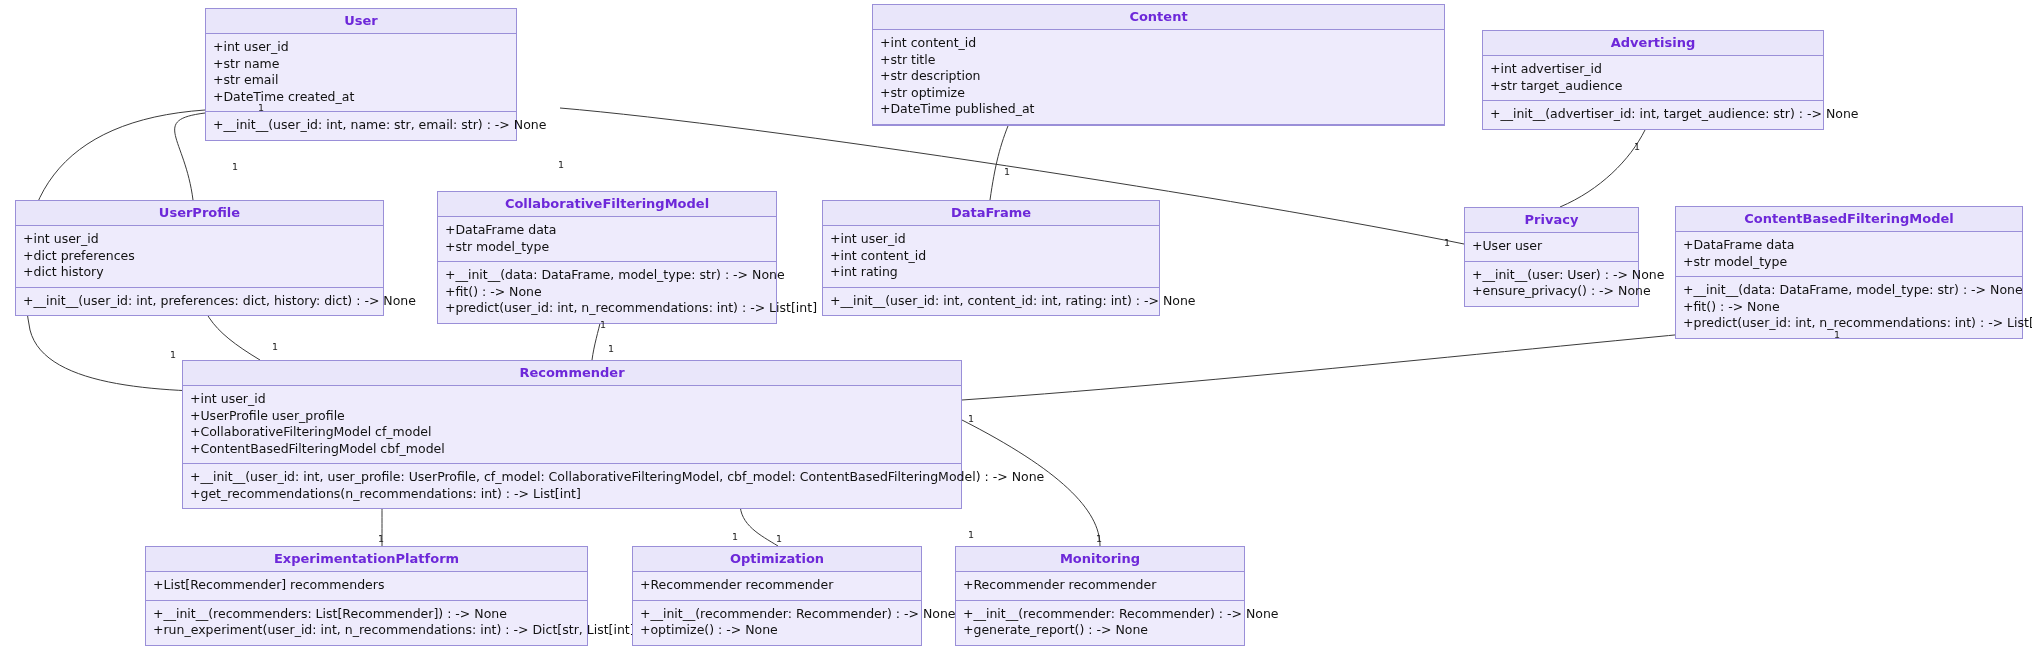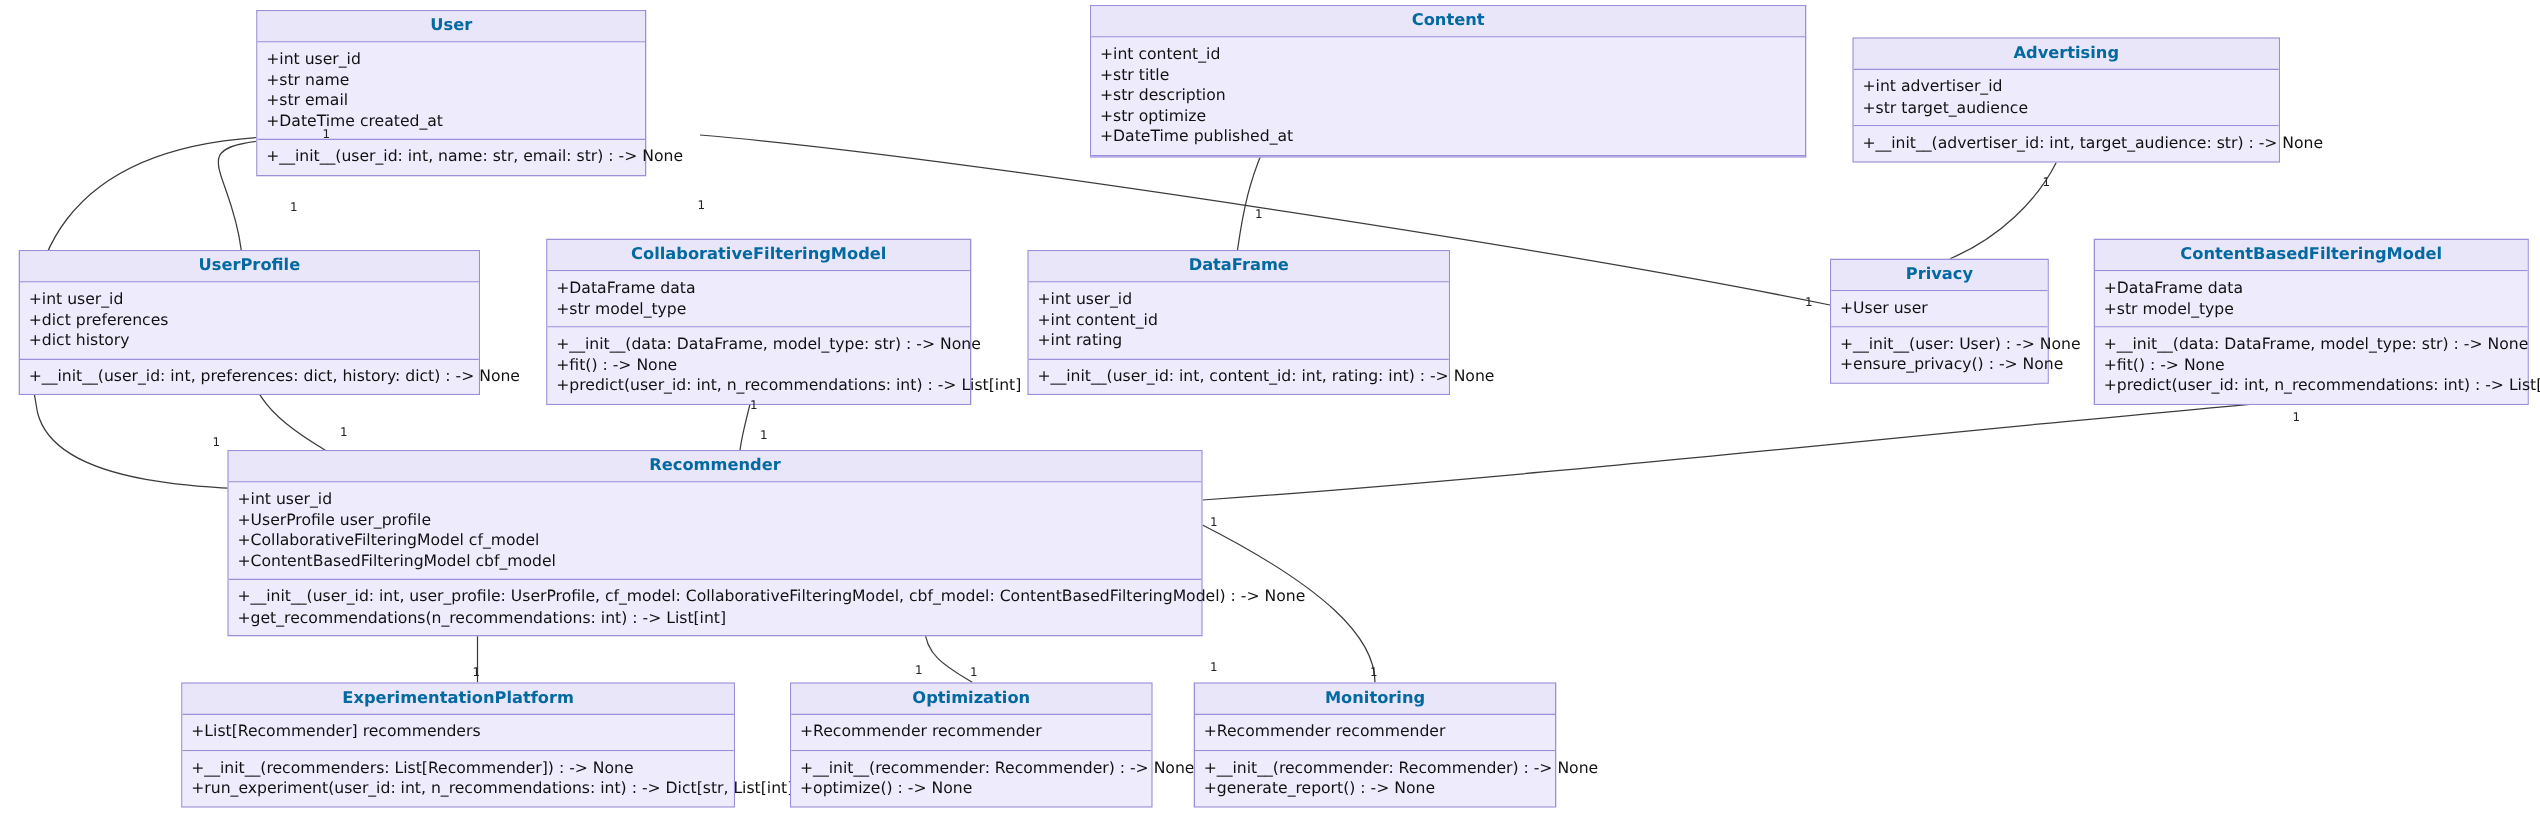--- a/index.html
+++ b/index.html
@@ -28,21 +28,21 @@
     position: absolute;
     box-sizing: border-box;
     border: 1px solid #9a8fd8;
     background: #e9e6fa;
     box-shadow: 0 0 0 0 rgba(0,0,0,0);
   }
   .uml-title {
     text-align: center;
     font-weight: bold;
     font-size: 13px;
-    color: #0369a1;
+    color: #6d28d9;
     padding: 5px 6px 5px 6px;
     border-bottom: 1px solid #9a8fd8;
     background: #e9e6fa;
     line-height: 14px;
     white-space: nowrap;
   }
   .uml-section {
     padding: 5px 7px 6px 7px;
     background: #eeebfc;
   }
@@ -150,21 +150,21 @@
       <div class="uml-class" style="left: 1464px; top: 207px; width: 175px;">
         <div class="uml-title">Privacy</div>
         <div class="uml-section uml-attrs">
           <div class="uml-row">+User user</div>
         </div>
         <div class="uml-section uml-methods">
           <div class="uml-row">+__init__(user: User) : -&gt; None</div>
           <div class="uml-row">+ensure_privacy() : -&gt; None</div>
         </div>
       </div>
-      <div class="uml-class" style="left: 1675px; top: 191px; width: 348px;">
+      <div class="uml-class" style="left: 1675px; top: 206px; width: 348px;">
         <div class="uml-title">ContentBasedFilteringModel</div>
         <div class="uml-section uml-attrs">
           <div class="uml-row">+DataFrame data</div>
           <div class="uml-row">+str model_type</div>
         </div>
         <div class="uml-section uml-methods">
           <div class="uml-row">+__init__(data: DataFrame, model_type: str) : -&gt; None</div>
           <div class="uml-row">+fit() : -&gt; None</div>
           <div class="uml-row">+predict(user_id: int, n_recommendations: int) : -&gt; List[int]</div>
         </div>

